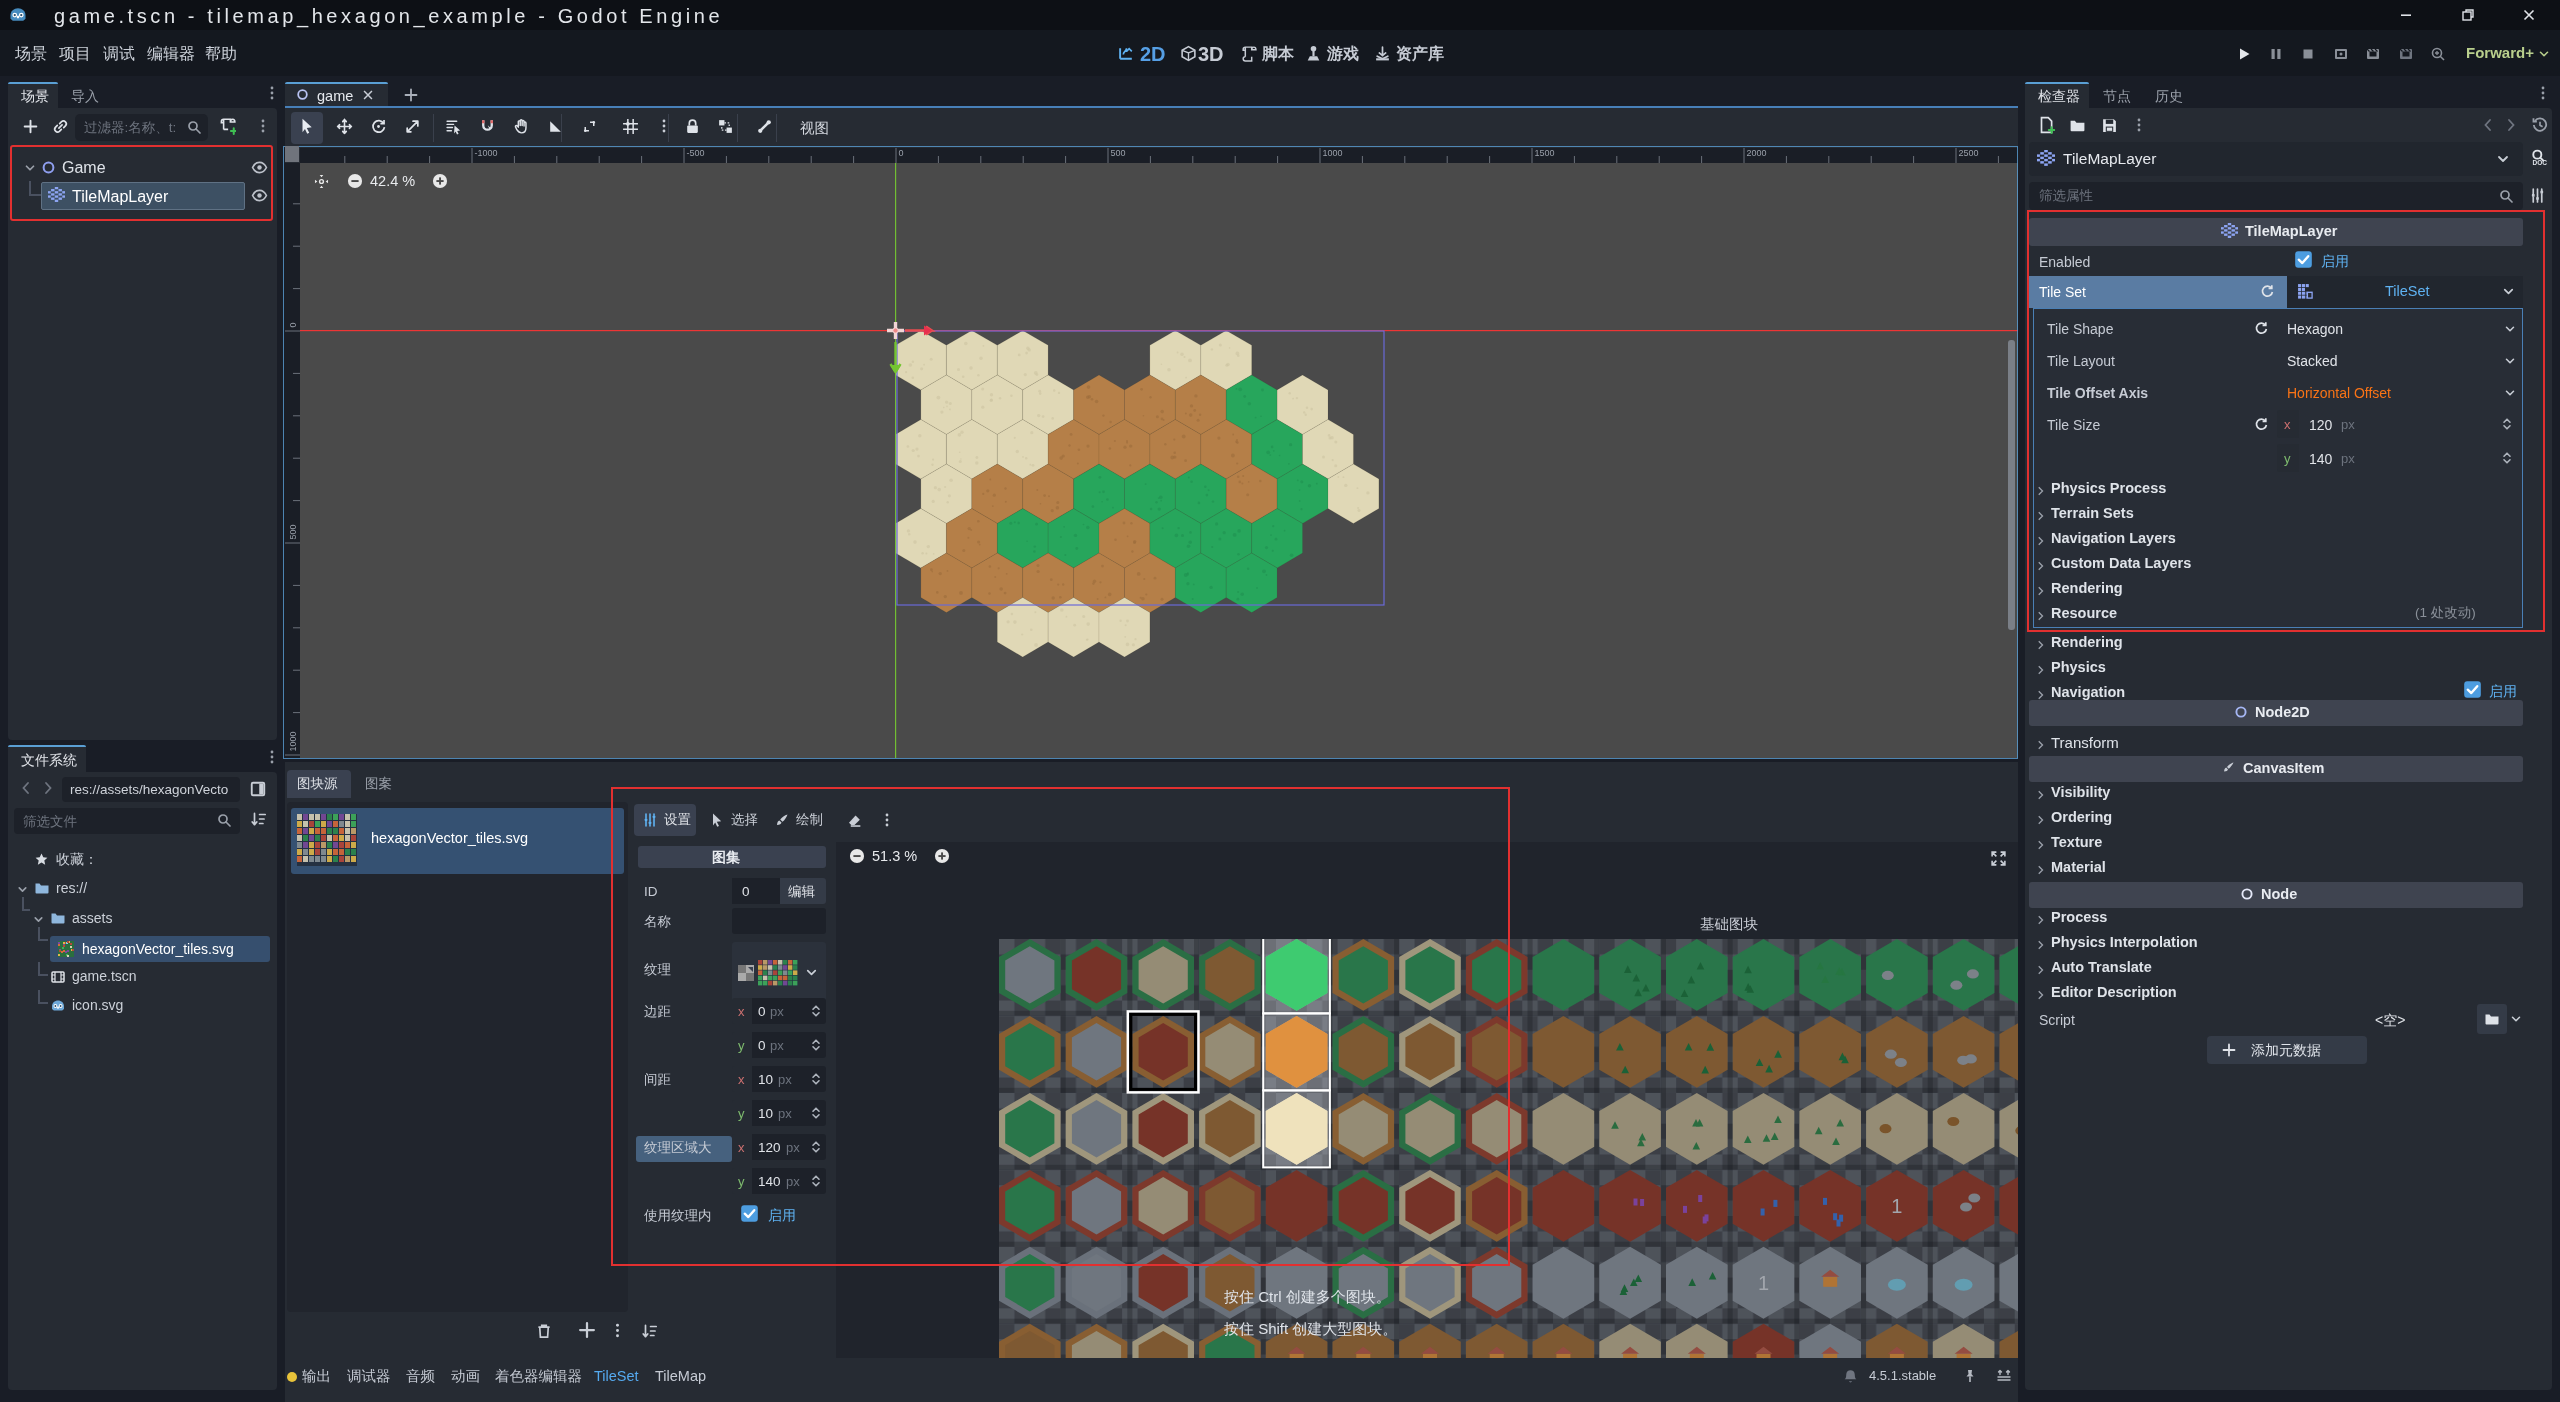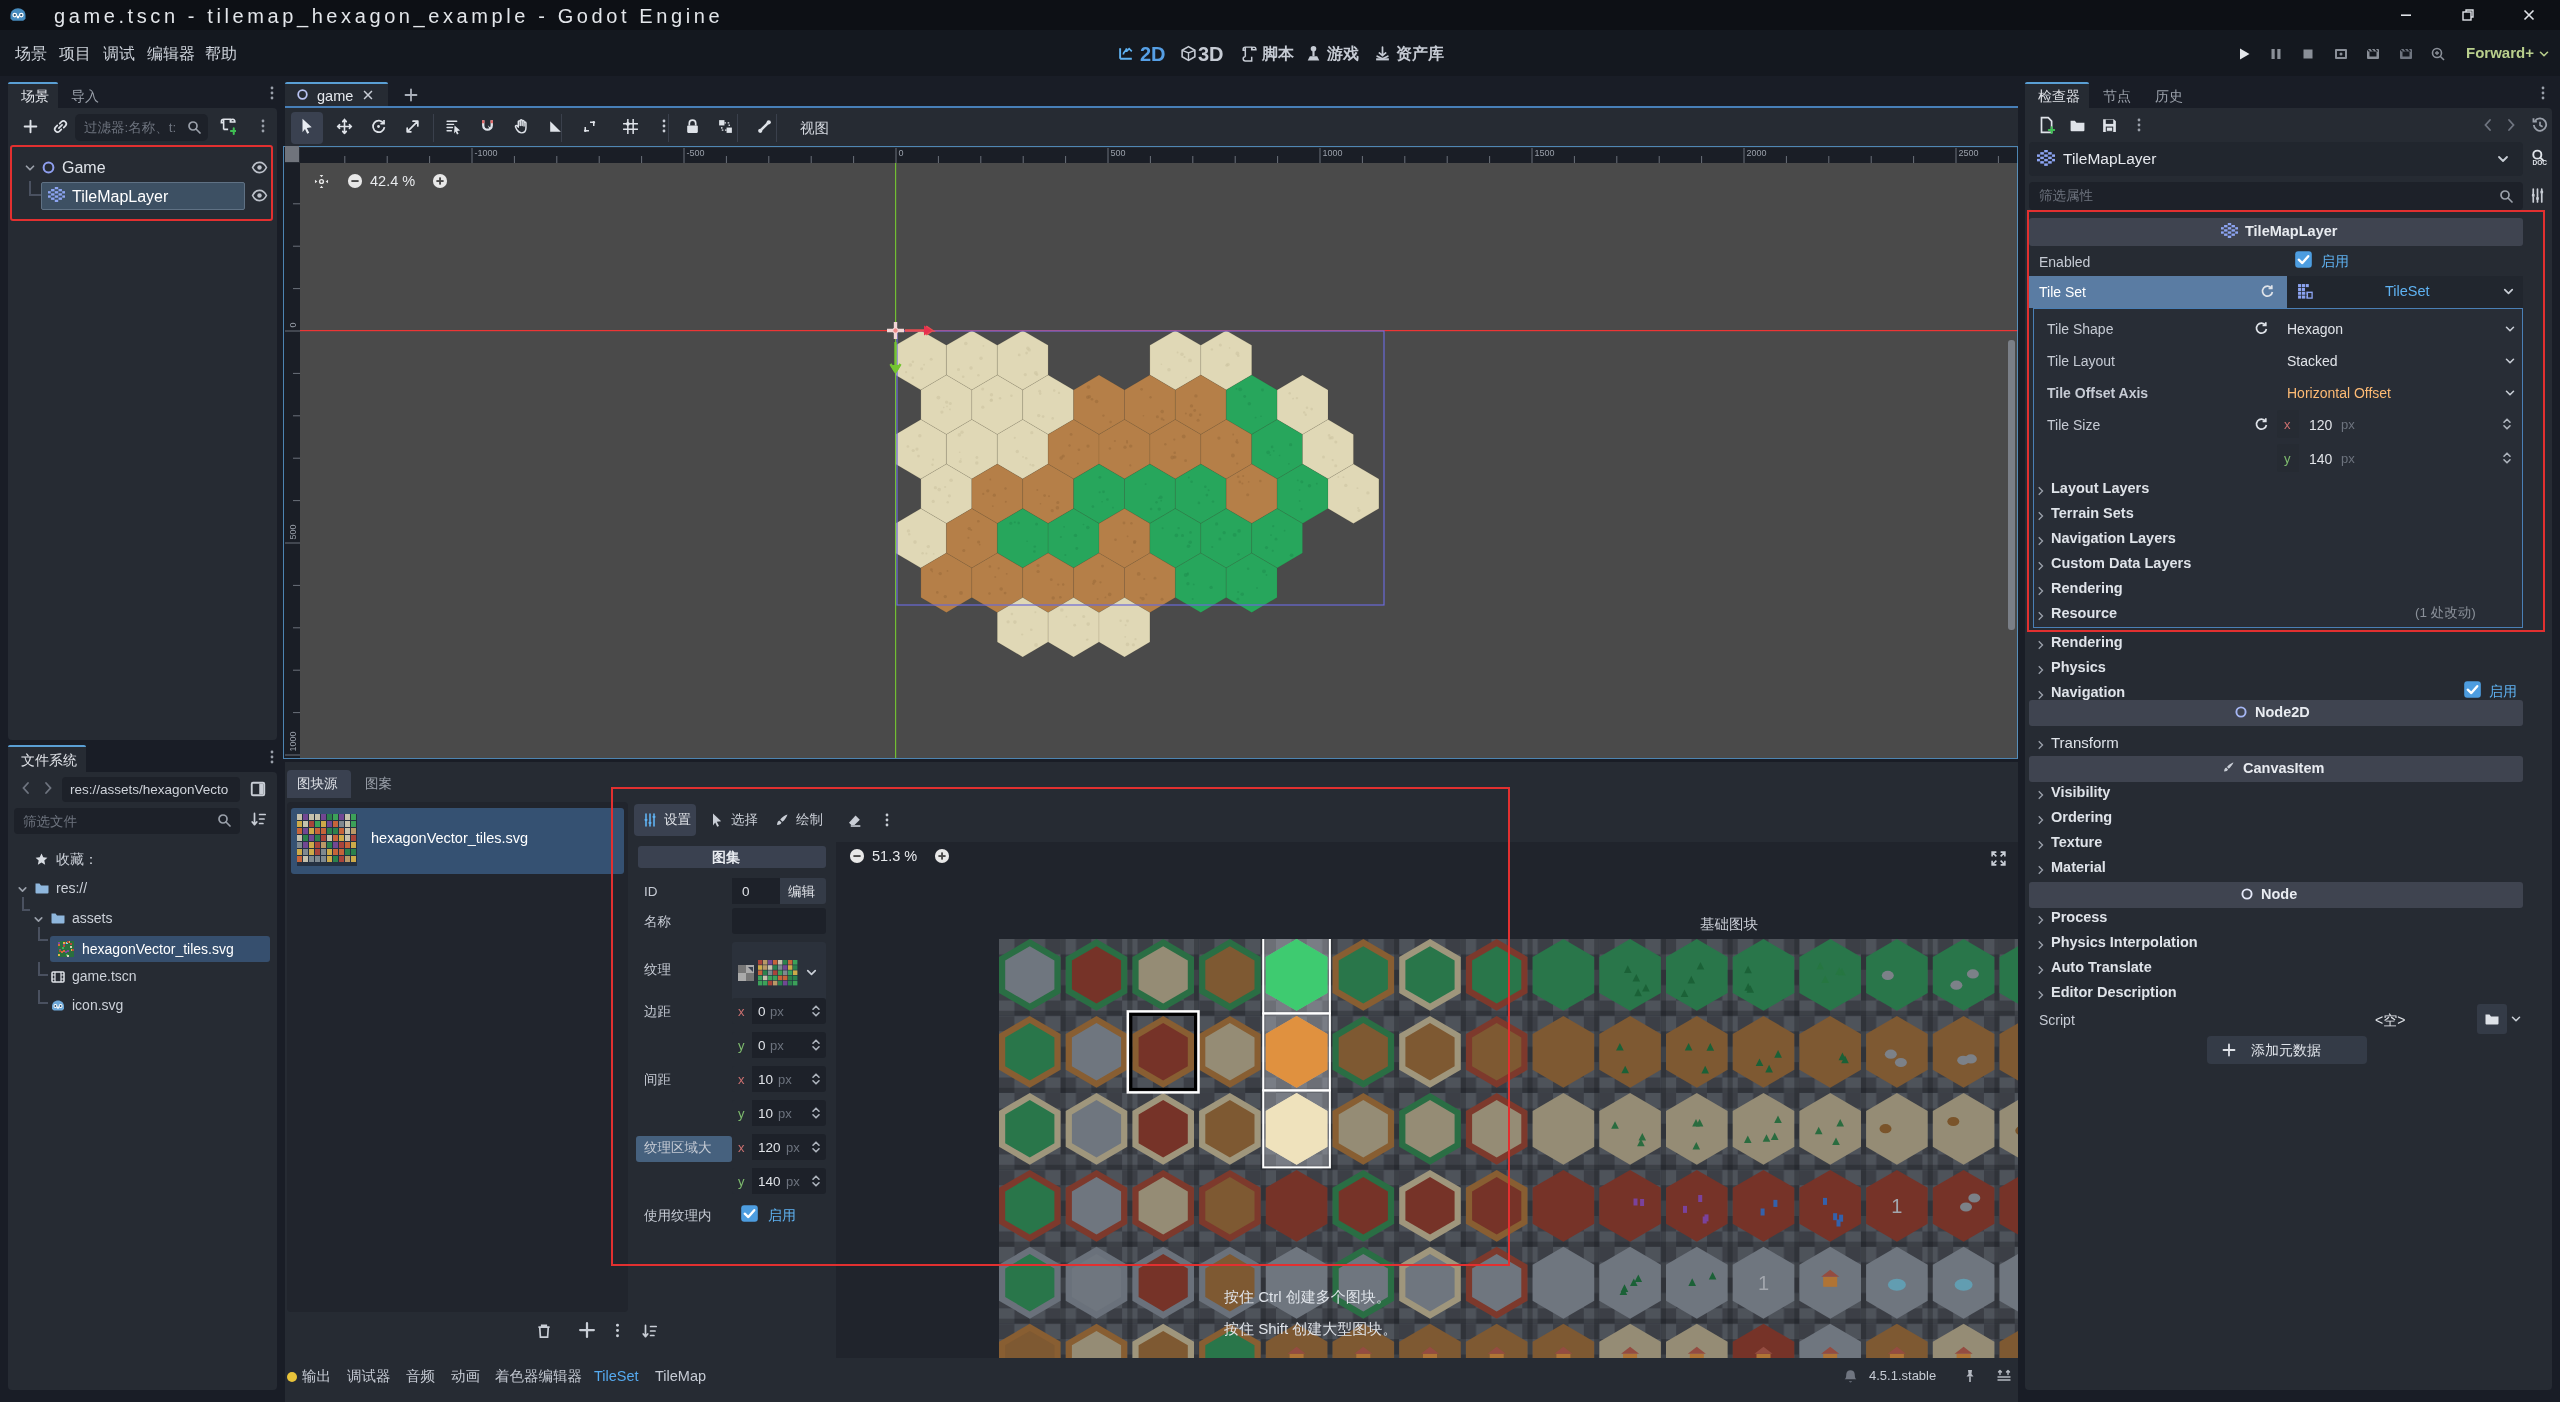--- a/index.html
+++ b/index.html
@@ -1547,21 +1547,21 @@
 <div class="ab tx" style="left:2287px;top:321px;font-size:14px;color:#e0e3e8;font-weight:400;">Hexagon</div>
 <div class="ab" style="left:2503px;top:322px;width:14px;height:14px"><svg width="14" height="14" viewBox="0 0 16 16" style="">
         <path d="M4 6L8 10L12 6" fill="none" stroke="#c9ced6" stroke-width="1.8" stroke-linecap="round" stroke-linejoin="round"></path>
       </svg></div>
 <div class="ab tx" style="left:2047px;top:353px;font-size:14px;color:#c6cbd4;font-weight:400;">Tile Layout</div>
 <div class="ab tx" style="left:2287px;top:353px;font-size:14px;color:#e0e3e8;font-weight:400;">Stacked</div>
 <div class="ab" style="left:2503px;top:354px;width:14px;height:14px"><svg width="14" height="14" viewBox="0 0 16 16" style="">
         <path d="M4 6L8 10L12 6" fill="none" stroke="#c9ced6" stroke-width="1.8" stroke-linecap="round" stroke-linejoin="round"></path>
       </svg></div>
 <div class="ab tx" style="left:2047px;top:385px;font-size:14px;color:#c6cbd4;font-weight:700;">Tile Offset Axis</div>
-<div class="ab tx" style="left:2287px;top:385px;font-size:14px;color:#fdba74;font-weight:400;text-align:center;">Horizontal Offset</div>
+<div class="ab tx" style="left:2287px;top:385px;font-size:14px;color:#f97316;font-weight:400;text-align:center;">Horizontal Offset</div>
 <div class="ab" style="left:2503px;top:386px;width:14px;height:14px"><svg width="14" height="14" viewBox="0 0 16 16" style="">
         <path d="M4 6L8 10L12 6" fill="none" stroke="#c9ced6" stroke-width="1.8" stroke-linecap="round" stroke-linejoin="round"></path>
       </svg></div>
 <div class="ab tx" style="left:2047px;top:417px;font-size:14px;color:#c6cbd4;font-weight:400;">Tile Size</div>
 <div class="ab" style="left:2253px;top:416px;width:16px;height:16px"><svg width="16" height="16" viewBox="0 0 16 16" style="">
         <path d="M12.5 5.2A5 5 0 1 0 13.4 9" fill="none" stroke="#dfe3e9" stroke-width="1.7"></path>
         <path d="M12.8 2.2v3.2H9.6" fill="none" stroke="#dfe3e9" stroke-width="1.7"></path>
       </svg></div>
 <div class="ab" style="left:2277px;top:410px;width:22px;height:28px;background:#262b33;border-radius:3px 0 0 3px"></div>
 <div class="ab tx" style="left:2284px;top:417px;font-size:13px;color:#cc7070;font-weight:400;">x</div>
@@ -1573,21 +1573,21 @@
 <div class="ab" style="left:2277px;top:444px;width:22px;height:28px;background:#262b33;border-radius:3px 0 0 3px"></div>
 <div class="ab tx" style="left:2284px;top:451px;font-size:13px;color:#7ebb6e;font-weight:400;">y</div>
 <div class="ab tx" style="left:2309px;top:451px;font-size:14px;color:#e0e3e8;font-weight:400;">140</div>
 <div class="ab tx" style="left:2341px;top:451px;font-size:13px;color:#6d737e;font-weight:400;">px</div>
 <div class="ab" style="left:2499px;top:450px;width:16px;height:16px"><svg width="16" height="16" viewBox="0 0 16 16" style="">
         <path d="M5 6.2 8 3.2 11 6.2M5 9.8 8 12.8 11 9.8" fill="none" stroke="#aeb4bd" stroke-width="1.6" stroke-linejoin="round" stroke-linecap="round"></path>
       </svg></div>
 <div class="ab" style="left:2035px;top:483px;width:12px;height:12px"><svg width="12" height="12" viewBox="0 0 16 16" style="">
         <path d="M5 3 10 8 5 13" stroke="#9aa0aa" stroke-width="1.8" fill="none"></path>
       </svg></div>
-<div class="ab tx" style="left:2051px;top:480px;font-size:14.5px;color:#dfe3e9;font-weight:700;">Layout Layers</div>
+<div class="ab tx" style="left:2051px;top:480px;font-size:14.5px;color:#dfe3e9;font-weight:700;">Physics Process</div>
 <div class="ab" style="left:2035px;top:508px;width:12px;height:12px"><svg width="12" height="12" viewBox="0 0 16 16" style="">
         <path d="M5 3 10 8 5 13" stroke="#9aa0aa" stroke-width="1.8" fill="none"></path>
       </svg></div>
 <div class="ab tx" style="left:2051px;top:505px;font-size:14.5px;color:#dfe3e9;font-weight:700;">Terrain Sets</div>
 <div class="ab" style="left:2035px;top:533px;width:12px;height:12px"><svg width="12" height="12" viewBox="0 0 16 16" style="">
         <path d="M5 3 10 8 5 13" stroke="#9aa0aa" stroke-width="1.8" fill="none"></path>
       </svg></div>
 <div class="ab tx" style="left:2051px;top:530px;font-size:14.5px;color:#dfe3e9;font-weight:700;">Navigation Layers</div>
 <div class="ab" style="left:2035px;top:558px;width:12px;height:12px"><svg width="12" height="12" viewBox="0 0 16 16" style="">
         <path d="M5 3 10 8 5 13" stroke="#9aa0aa" stroke-width="1.8" fill="none"></path>

